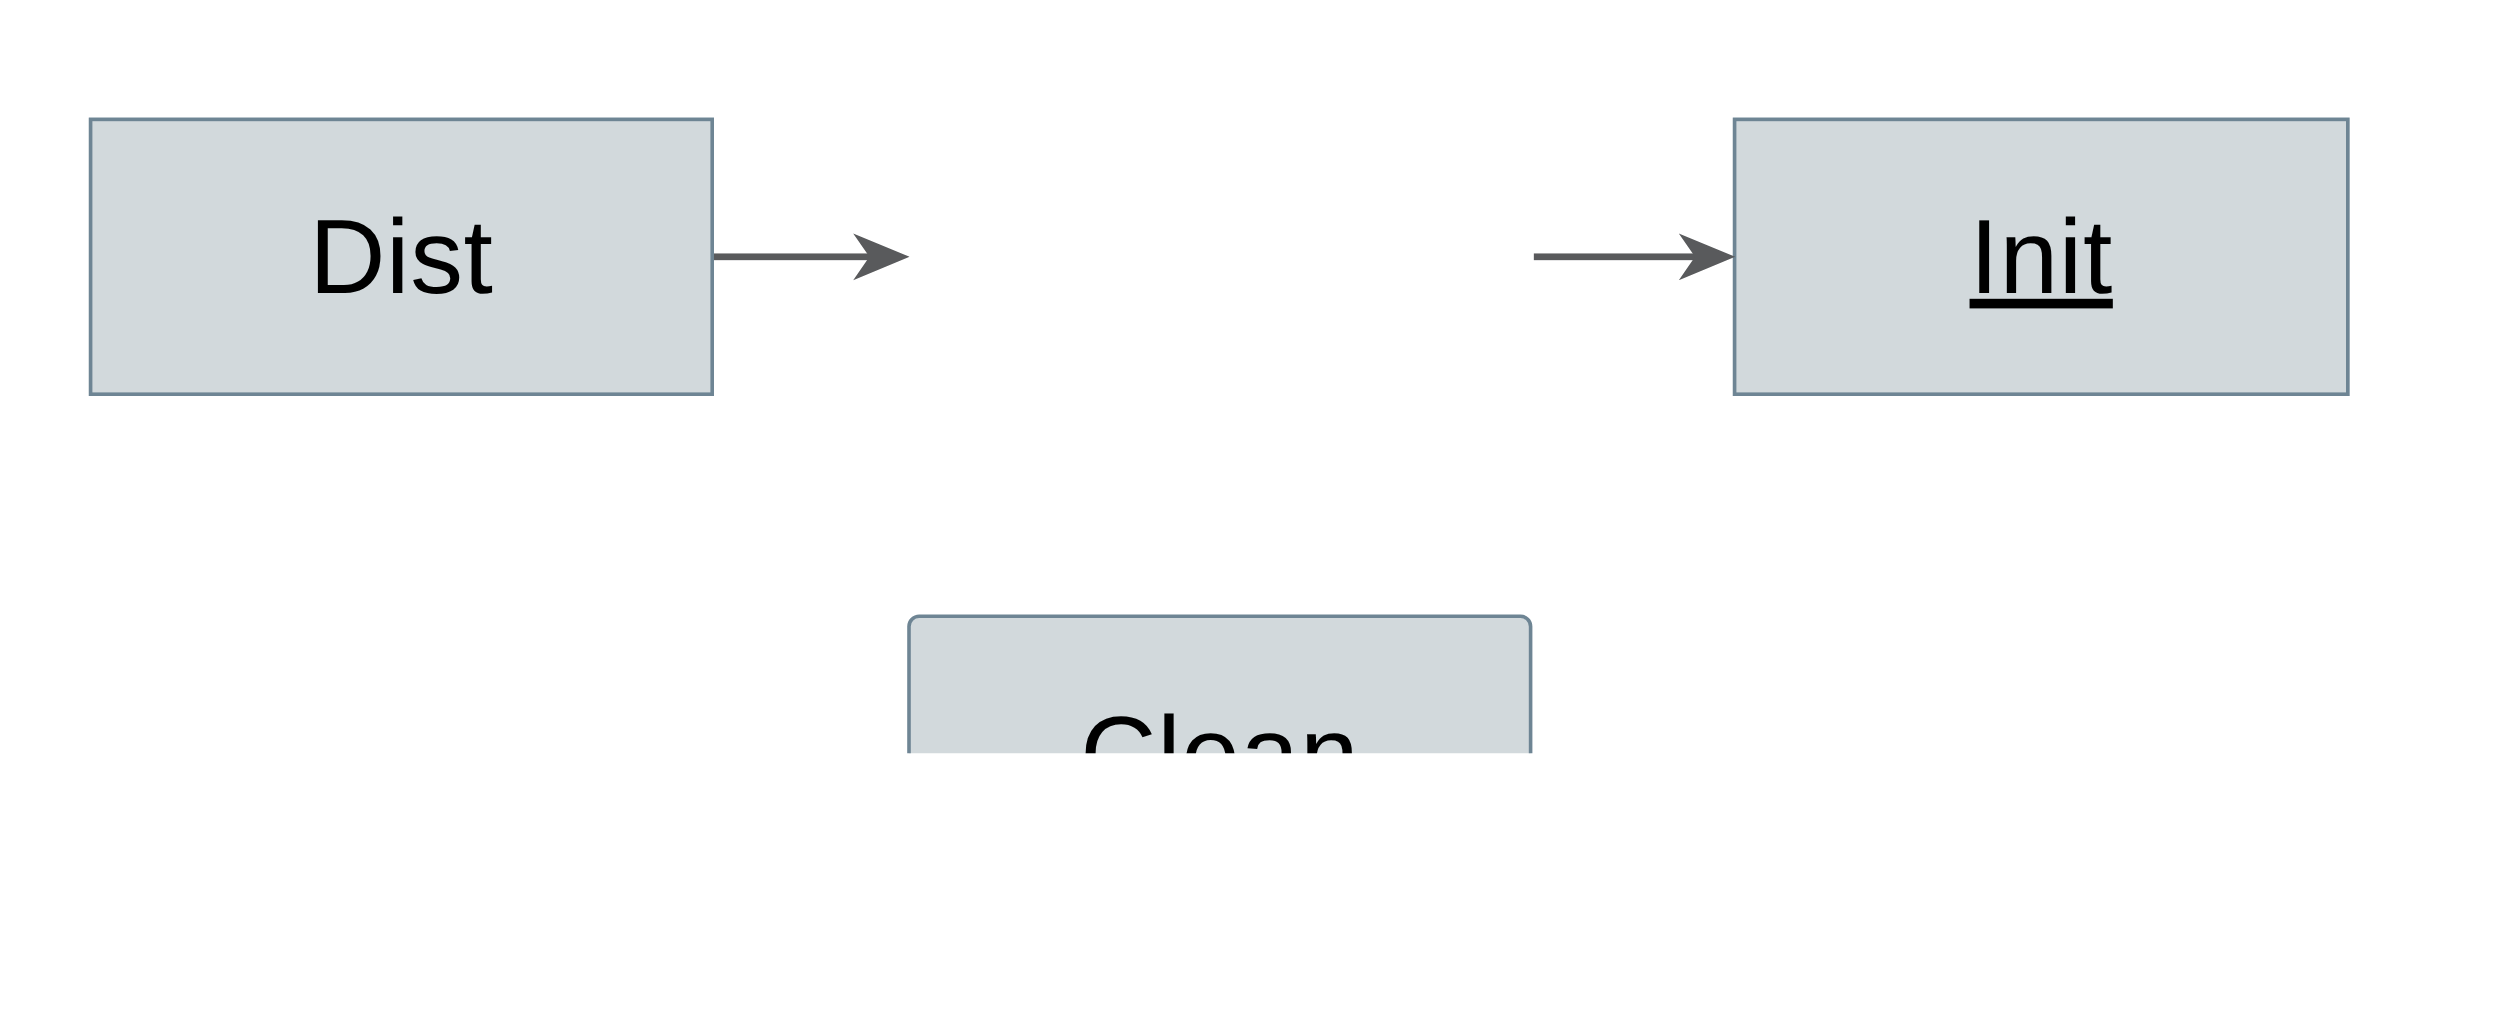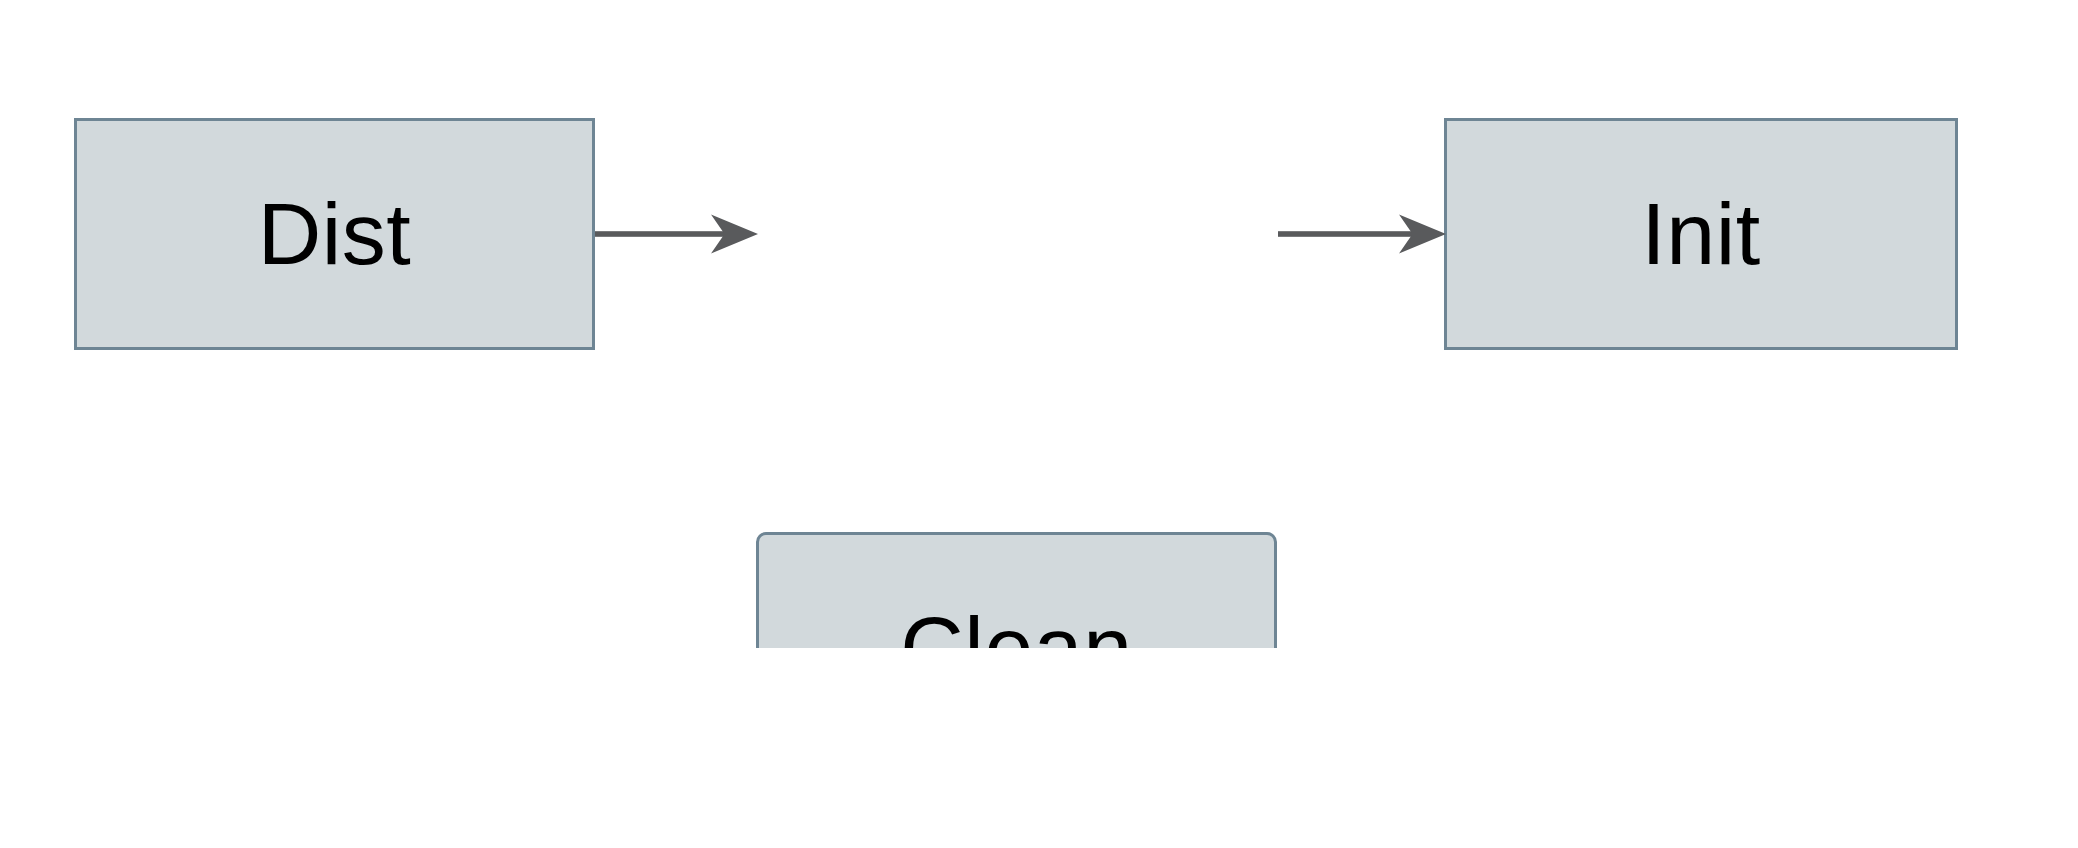--- a/index.html
+++ b/index.html
@@ -7,41 +7,40 @@
     padding: 0;
     background: var(--canvas-bg, #ffffff);
   }
   .canvas {
     position: relative;
     width: 2078px;
     height: 628px;
     background: var(--canvas-bg, #ffffff);
     overflow: hidden;
     font-family: "Liberation Sans", sans-serif;
-    margin-top: 20px;
   }
   .node {
     position: absolute;
     box-sizing: border-box;
     background: var(--node-fill, #d2d9dc);
     border: 3px solid var(--node-border, #6e8594);
     display: flex;
     align-items: center;
     justify-content: center;
   }
   .node-label {
     color: var(--label-color, #000000);
     font-size: 88px;
     line-height: 1;
     white-space: nowrap;
     letter-spacing: 0.5px;
   }
   #node-dist    { left: 74px;   top: 98px;  width: 521px; height: 232px; }
   #node-compile { left: 758px;  top: 98px;  width: 520px; height: 232px; }
-  #node-init    { left: 1444px; top: 98px;  width: 514px; height: 232px; }
+  #node-init    { left: 1444px; top: 98px;  width: 514px; height: 232px; text-decoration: underline; }
   #node-clean   { left: 756px;  top: 512px; width: 521px; height: 231px; border-radius: 10px; }
   .edge {
     position: absolute;
     color: var(--arrow-color, #595a5c);
     display: block;
   }
   #edge-dist-compile  { left: 595px;  top: 184px; }
   #edge-compile-init  { left: 1278px; top: 184px; }
 </style>
 </head>

